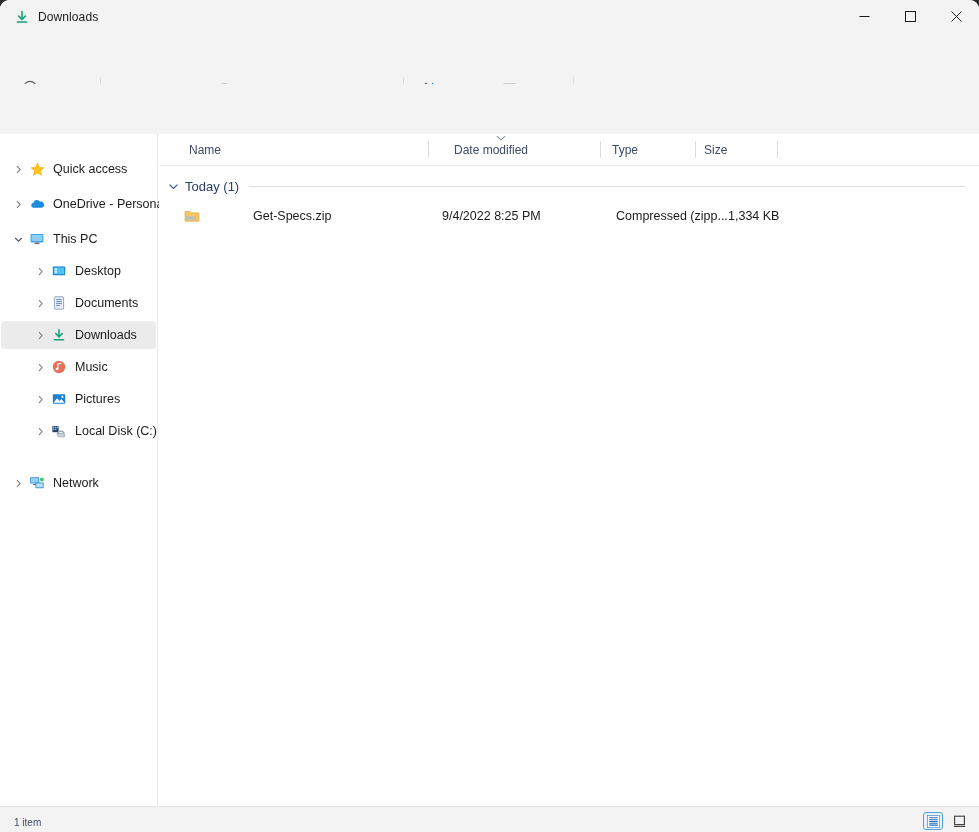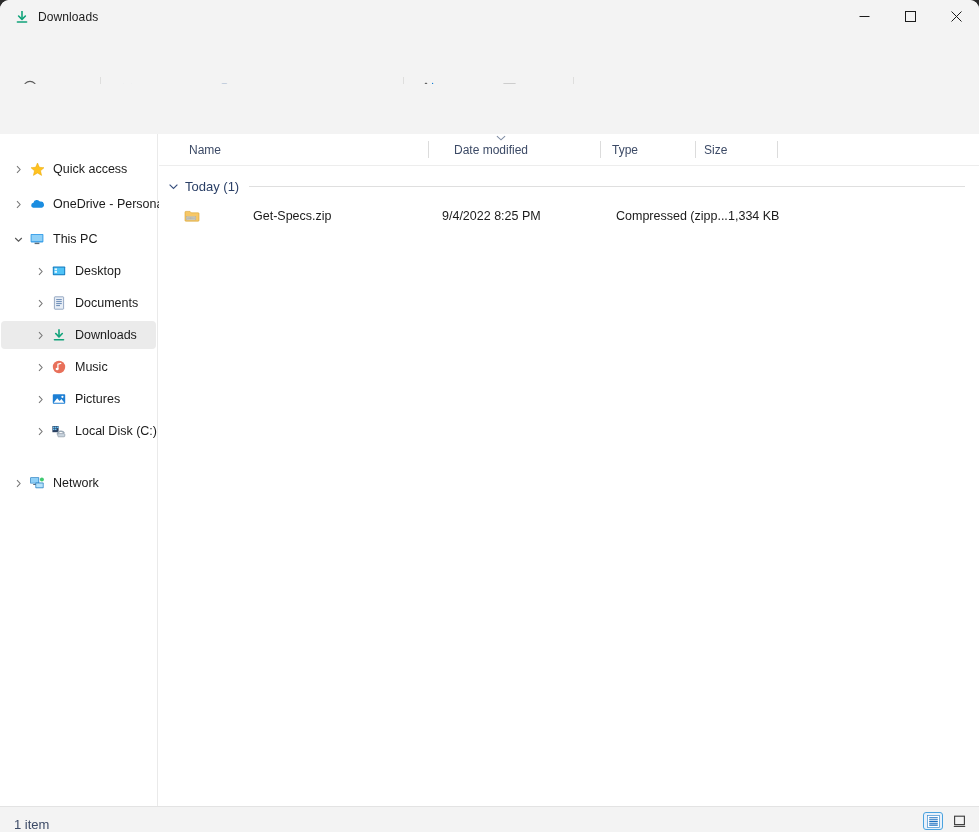--- a/index.html
+++ b/index.html
@@ -229,21 +229,21 @@
 
   
   #statusbar {
     position: absolute; left: 0; top: 806px;
     width: 979px; height: 26px;
     background: #f3f3f3;
     border-top: 1px solid #e3e3e3;
   }
   #status-text {
     position: absolute; left: 14px; top: 10px;
-    font-size: 13px; color: #3c4a66;
+    font-size: 10px; color: #3c4a66;
   }
   .viewtoggle {
     position: absolute; top: 5px;
     width: 20px; height: 18px;
     display: flex; align-items: center; justify-content: center;
     border-radius: 3px;
     box-sizing: border-box;
   }
   #view-details {
     right: 36px;

